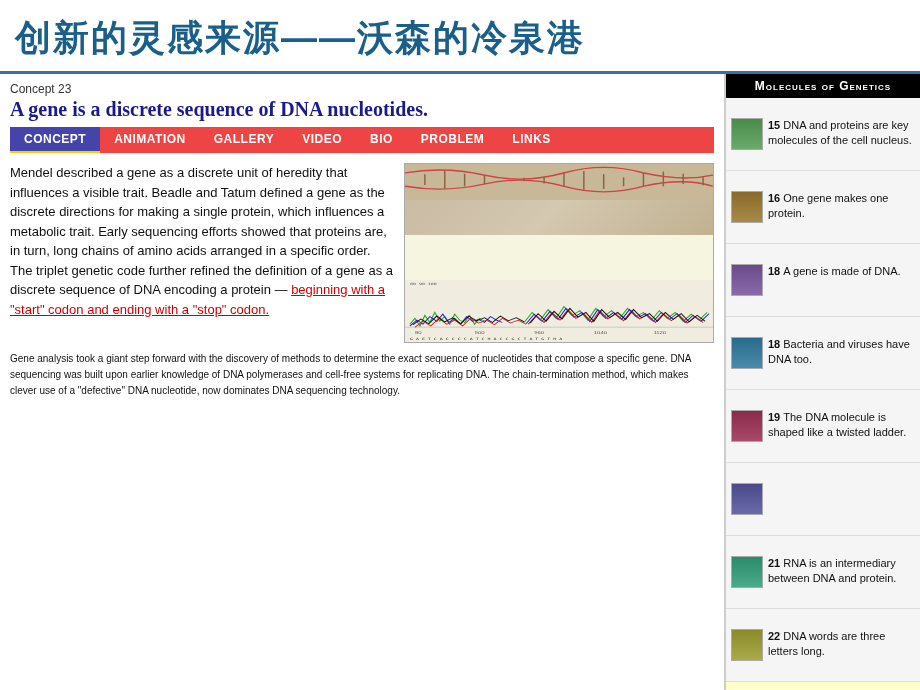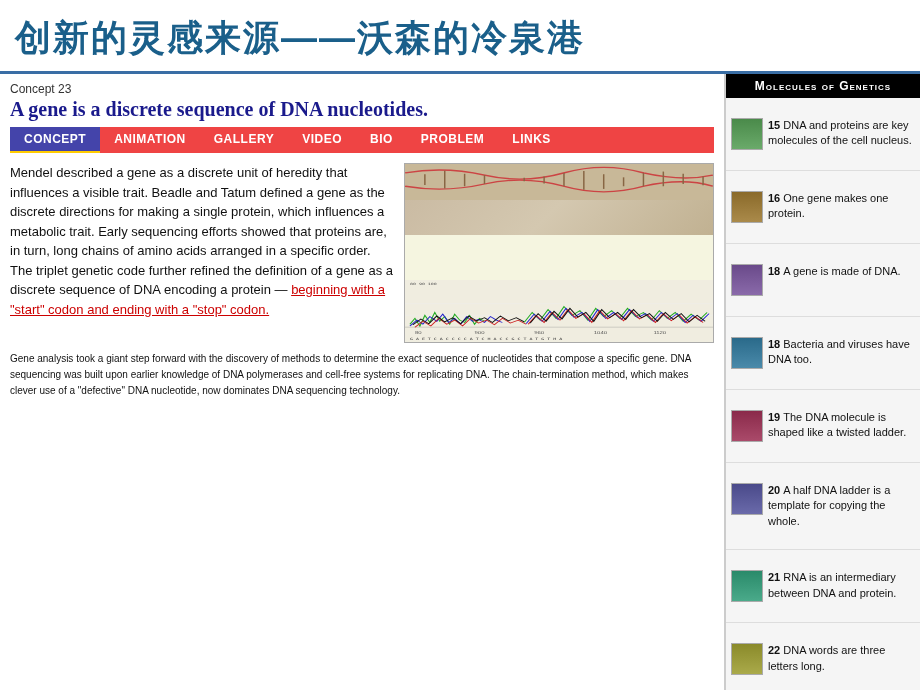--- a/index.html
+++ b/index.html
@@ -358,23 +358,20 @@
 
     <div class="sidebar-item">
       <div class="sidebar-thumb thumb-19"></div>
       <div class="sidebar-text">
         <span class="sidebar-num">19</span>The DNA molecule is shaped like a twisted ladder.
       </div>
     </div>
 
     <div class="sidebar-item">
       <div class="sidebar-thumb thumb-20"></div>
-      <div class="sidebar-text">
-        <span class="sidebar-num">20</span>A half DNA ladder is a template for copying the whole.
-      </div>
     </div>
 
     <div class="sidebar-item">
       <div class="sidebar-thumb thumb-21"></div>
       <div class="sidebar-text">
         <span class="sidebar-num">21</span>RNA is an intermediary between DNA and protein.
       </div>
     </div>
 
     <div class="sidebar-item">

